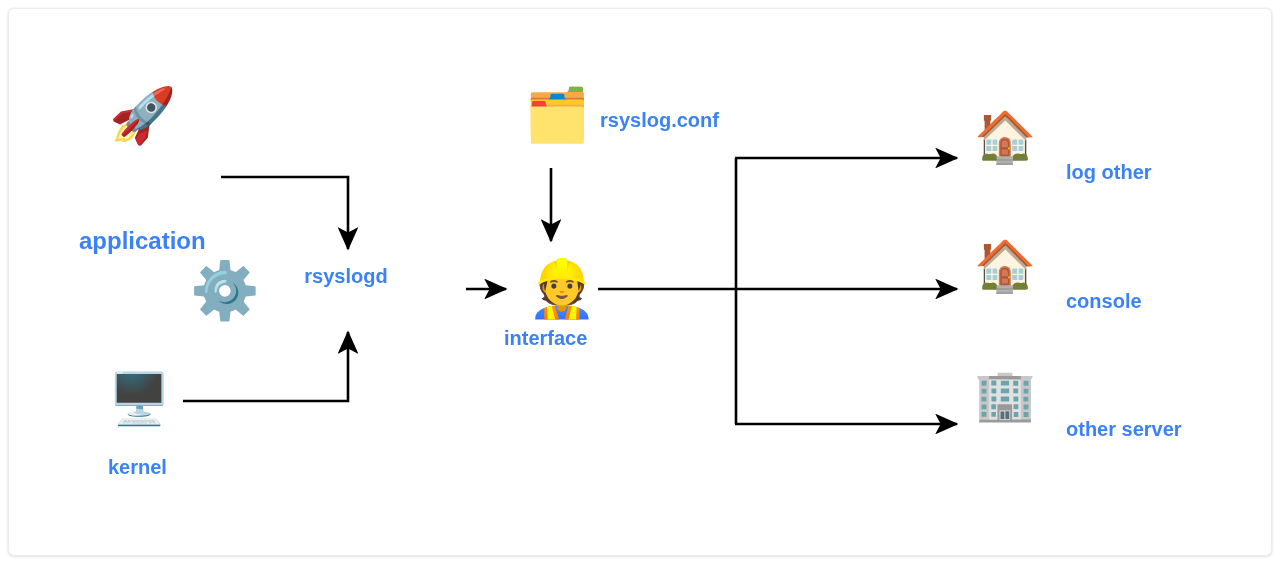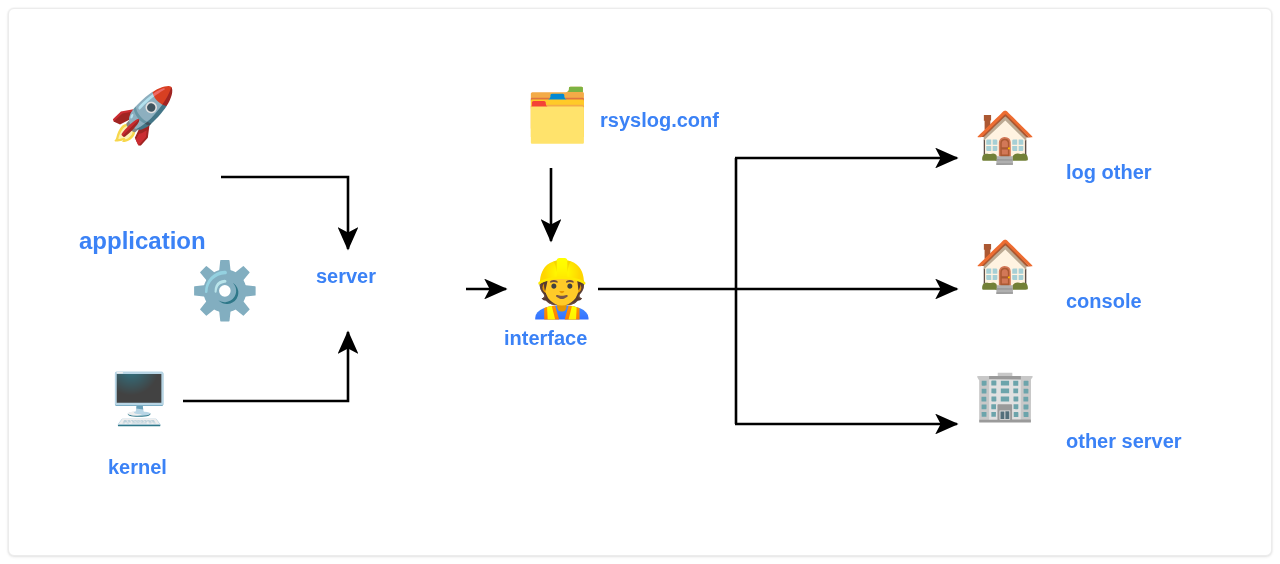--- a/index.html
+++ b/index.html
@@ -84,21 +84,21 @@
   #daemon-label   { left: 495px;  top: 318px; font-size: 20px; }
 
   
   #dest0-icon     { left: 961px;  top: 103px; font-size: 50px; width: 72px; }
   #dest0-label    { left: 1057px; top: 152px; font-size: 20px; }
 
   #dest1-icon     { left: 961px;  top: 232px; font-size: 50px; width: 72px; }
   #dest1-label    { left: 1057px; top: 281px; font-size: 20px; }
 
   #dest2-icon     { left: 961px;  top: 361px; font-size: 50px; width: 72px; }
-  #dest2-label    { left: 1057px; top: 409px; font-size: 20px; margin-top: 12px; }
+  #dest2-label    { left: 1057px; top: 409px; font-size: 20px; }
 </style>
 </head>
 <body>
 
 <div id="canvas">
 
   <svg id="diagram-svg" viewBox="0 0 1262 546">
     <defs>
       <marker id="arrowhead" markerWidth="9" markerHeight="8" refX="8.4" refY="4" orient="auto" markerUnits="strokeWidth">
         <path d="M0,0 L9,4 L0,8 L2.1,4 z" fill="#000000"></path>
@@ -145,21 +145,21 @@
   </div>
 
   <div class="node">
     <span class="emoji" id="kernel-icon">🖥️</span>
     <span class="label" id="kernel-label">kernel</span>
   </div>
 
   <div class="node">
     <span class="emoji" id="iface-icon">⚙️</span>
     <span class="label center" id="iface-label">
-      <span>server</span><br>
+      <span>rsyslogd</span><br>
     </span>
   </div>
 
   <div class="node">
     <span class="emoji" id="conf-icon">🗂️</span>
     <span class="label" id="conf-label">rsyslog.conf</span>
   </div>
 
   <div class="node">
     <span class="emoji" id="daemon-icon">👷</span>

